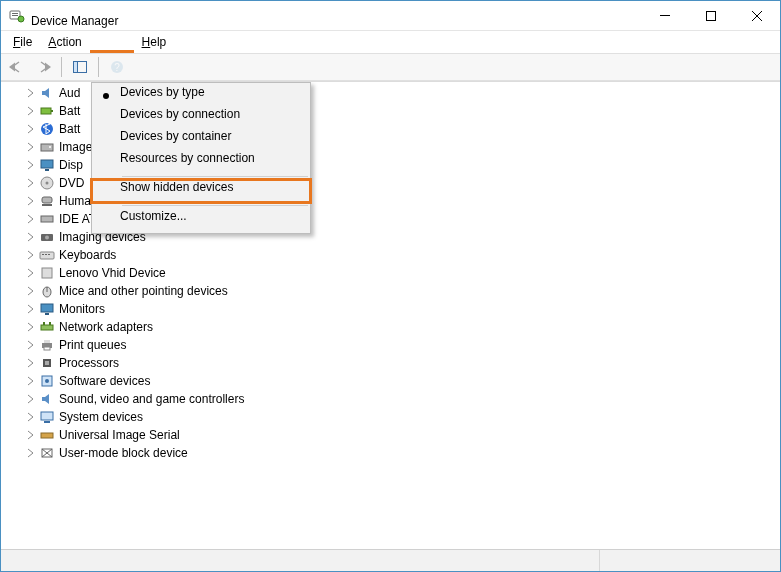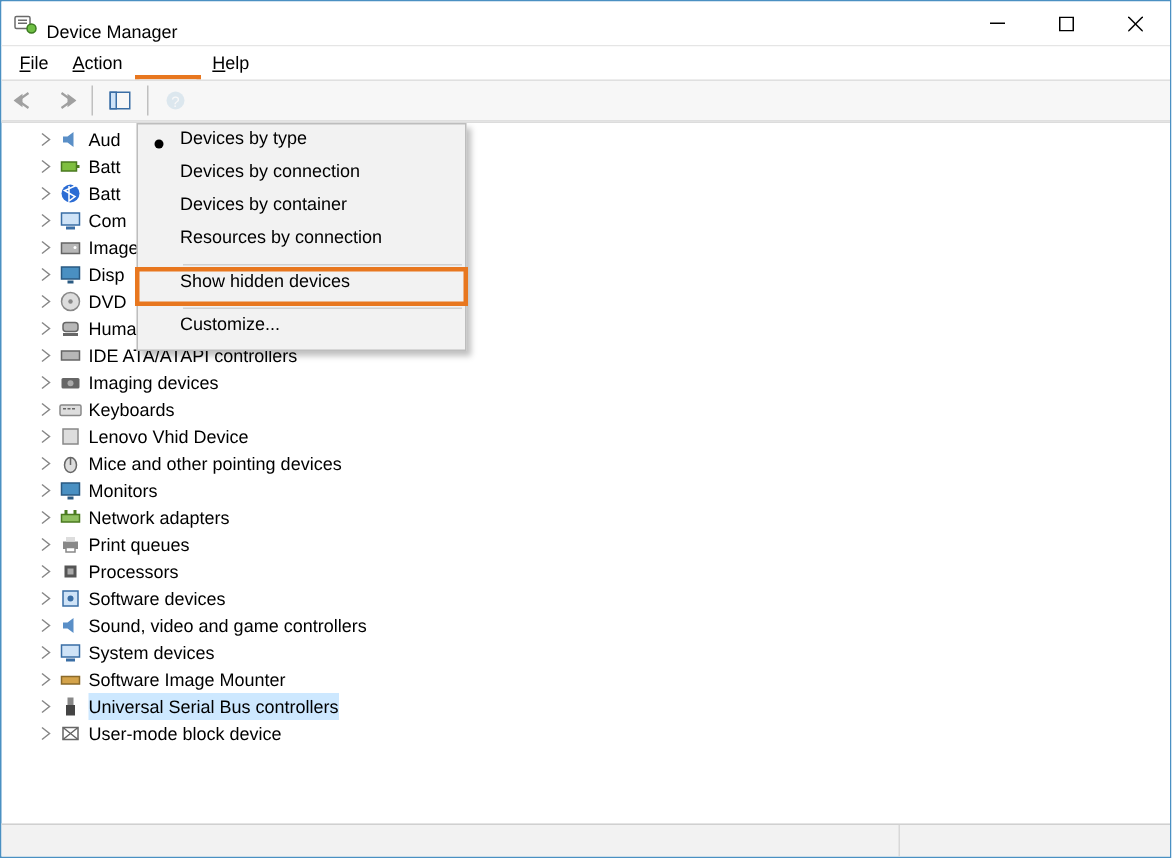--- a/index.html
+++ b/index.html
@@ -184,34 +184,20 @@
         <span class="label">Batt</span>
       </div>
       <div class="node indent1">
         <span class="expander">
             <svg width="10" height="10">
               <path d="M3 1 L8 5 L3 9" fill="none" stroke="#888"></path>
             </svg>
           </span>
         <span class="icon">
             <svg width="16" height="16">
-              <rect x="2" y="3" width="12" height="8" fill="#cfe3f7" stroke="#3a6ea5"></rect>
-              <rect x="5" y="12" width="6" height="2" fill="#3a6ea5"></rect>
-            </svg>
-          </span>
-        <span class="label">Com</span>
-      </div>
-      <div class="node indent1">
-        <span class="expander">
-            <svg width="10" height="10">
-              <path d="M3 1 L8 5 L3 9" fill="none" stroke="#888"></path>
-            </svg>
-          </span>
-        <span class="icon">
-            <svg width="16" height="16">
               <rect x="2" y="5" width="12" height="7" fill="#b7b7b7" stroke="#666"></rect>
               <circle cx="11" cy="8" r="1" fill="#fff"></circle>
             </svg>
           </span>
         <span class="label">Image</span>
       </div>
       <div class="node indent1">
         <span class="expander">
             <svg width="10" height="10">
               <path d="M3 1 L8 5 L3 9" fill="none" stroke="#888"></path>
@@ -426,35 +412,21 @@
         <span class="expander">
             <svg width="10" height="10">
               <path d="M3 1 L8 5 L3 9" fill="none" stroke="#888"></path>
             </svg>
           </span>
         <span class="icon">
             <svg width="16" height="16">
               <rect x="2" y="6" width="12" height="5" fill="#d4a34a" stroke="#8a6a2a"></rect>
             </svg>
           </span>
-        <span class="label">Software Image Mounter</span>
-      </div>
-      <div class="node indent1">
-        <span class="expander">
-            <svg width="10" height="10">
-              <path d="M3 1 L8 5 L3 9" fill="none" stroke="#888"></path>
-            </svg>
-          </span>
-        <span class="icon">
-            <svg width="16" height="16">
-              <rect x="6" y="2" width="4" height="5" fill="#888"></rect>
-              <rect x="5" y="7" width="6" height="7" fill="#444"></rect>
-            </svg>
-          </span>
-        <span class="label sel">Universal Serial Bus controllers</span>
+        <span class="label">Universal Image Serial</span>
       </div>
       <div class="node indent1">
         <span class="expander">
             <svg width="10" height="10">
               <path d="M3 1 L8 5 L3 9" fill="none" stroke="#888"></path>
             </svg>
           </span>
         <span class="icon">
             <svg width="16" height="16">
               <rect x="3" y="4" width="10" height="8" fill="none" stroke="#666"></rect>

